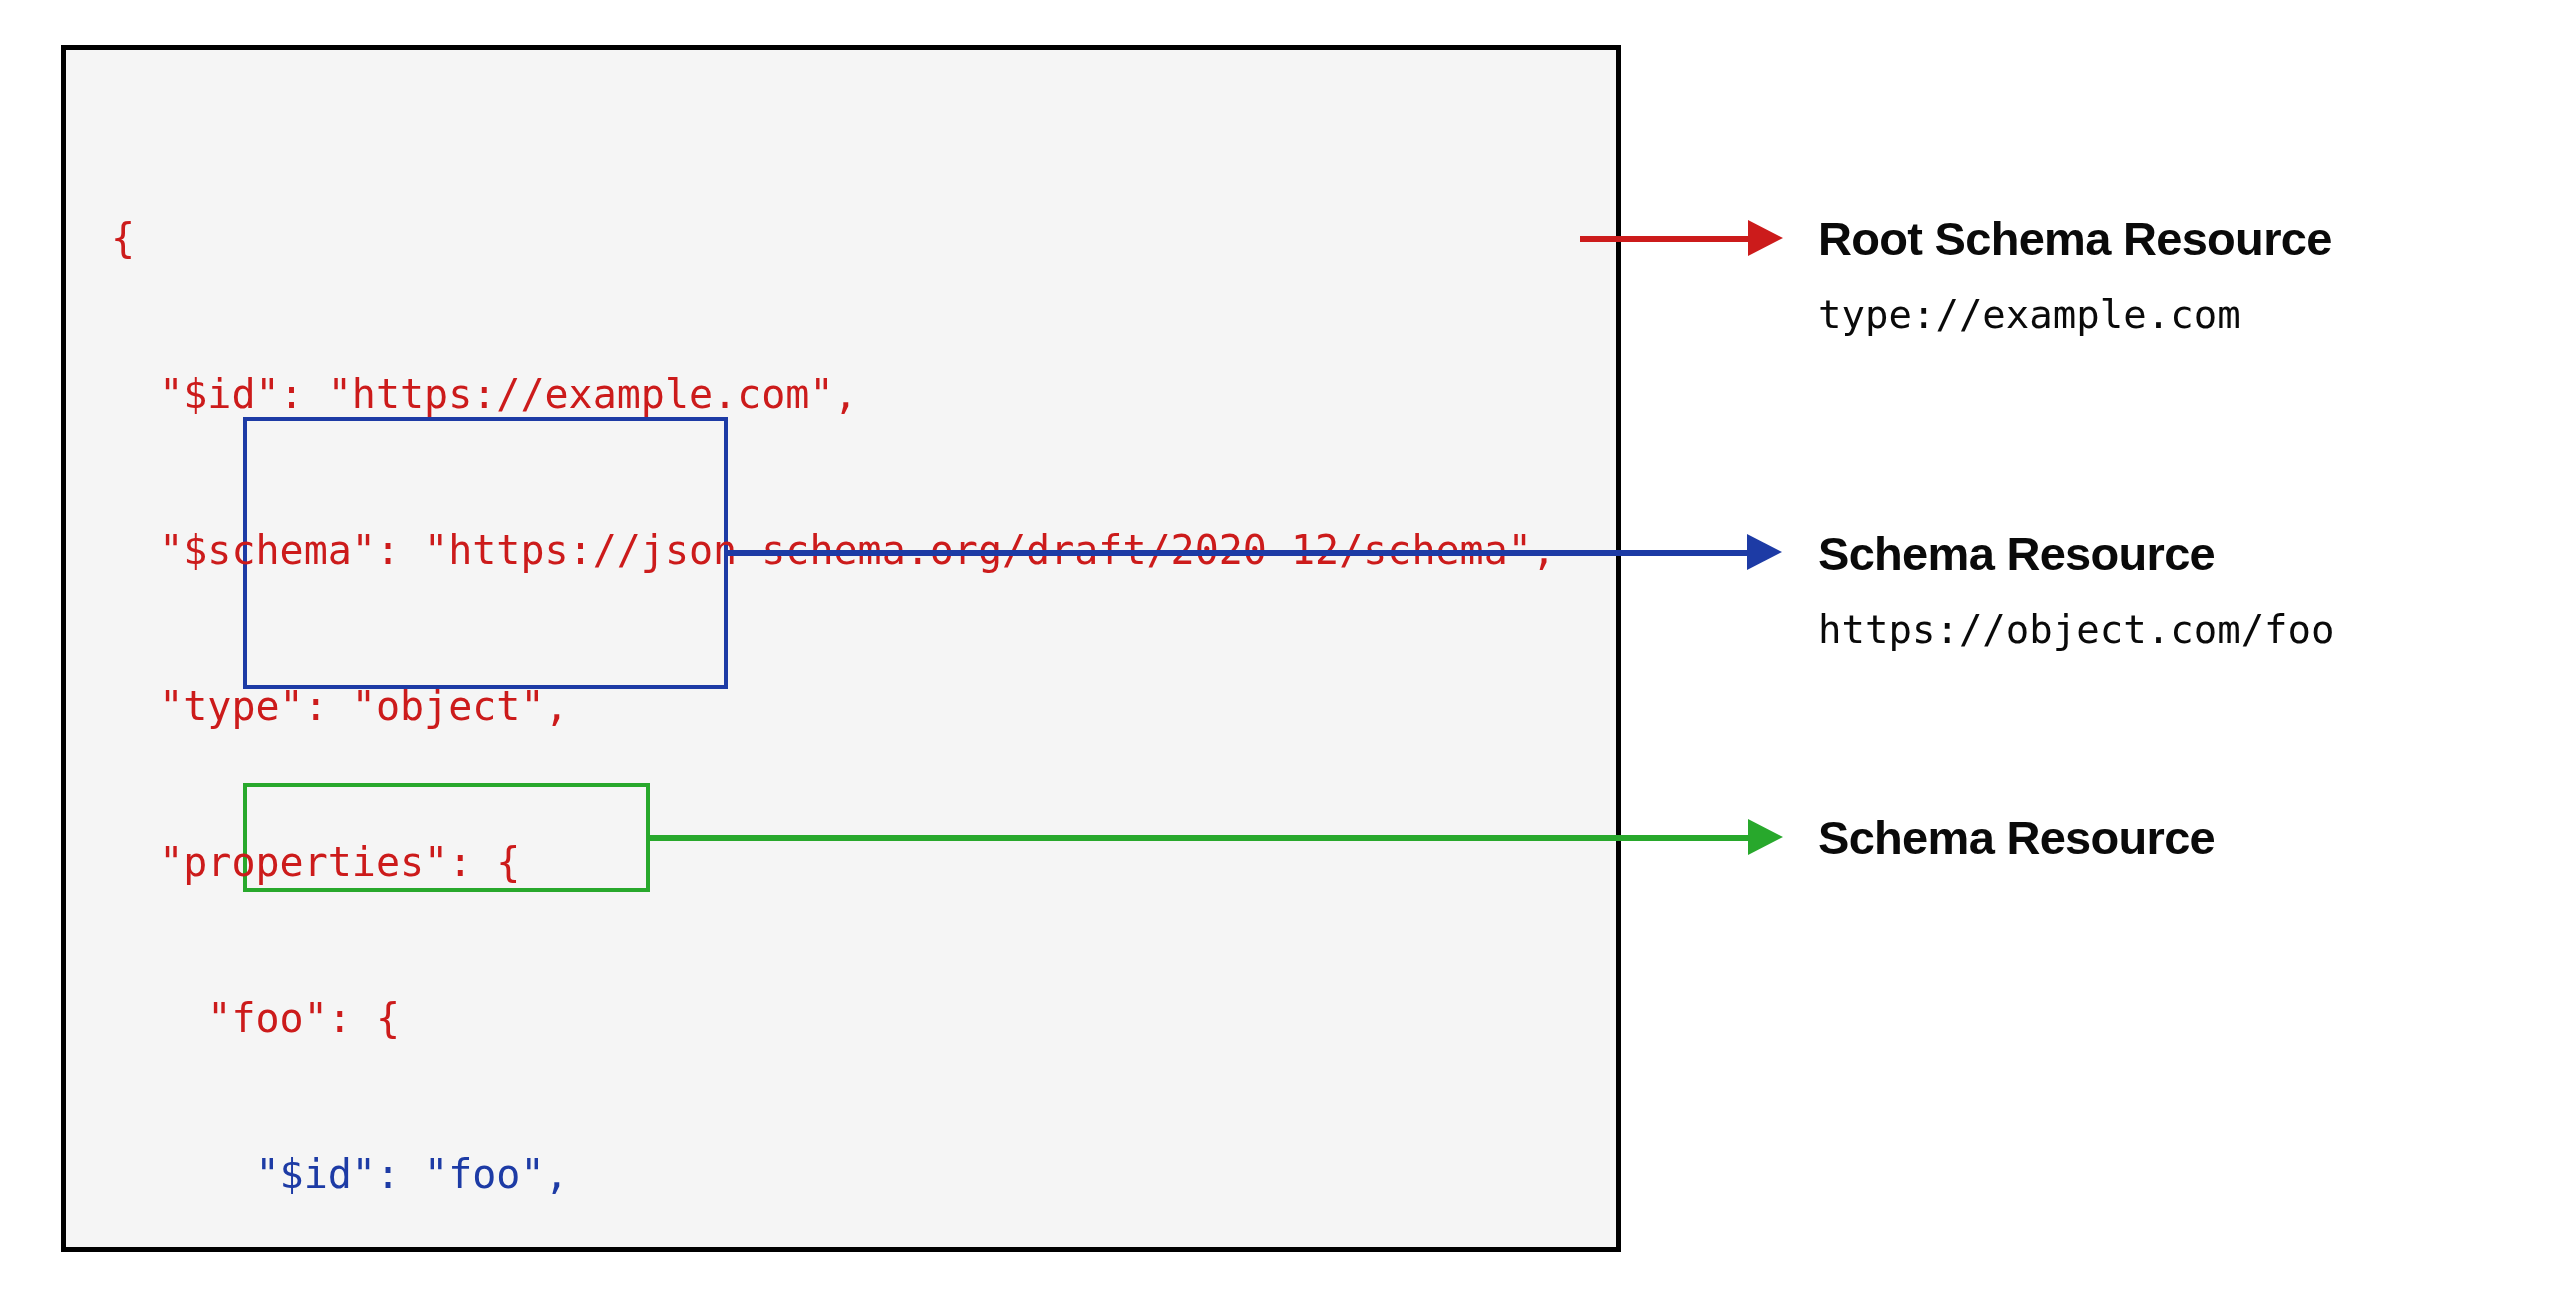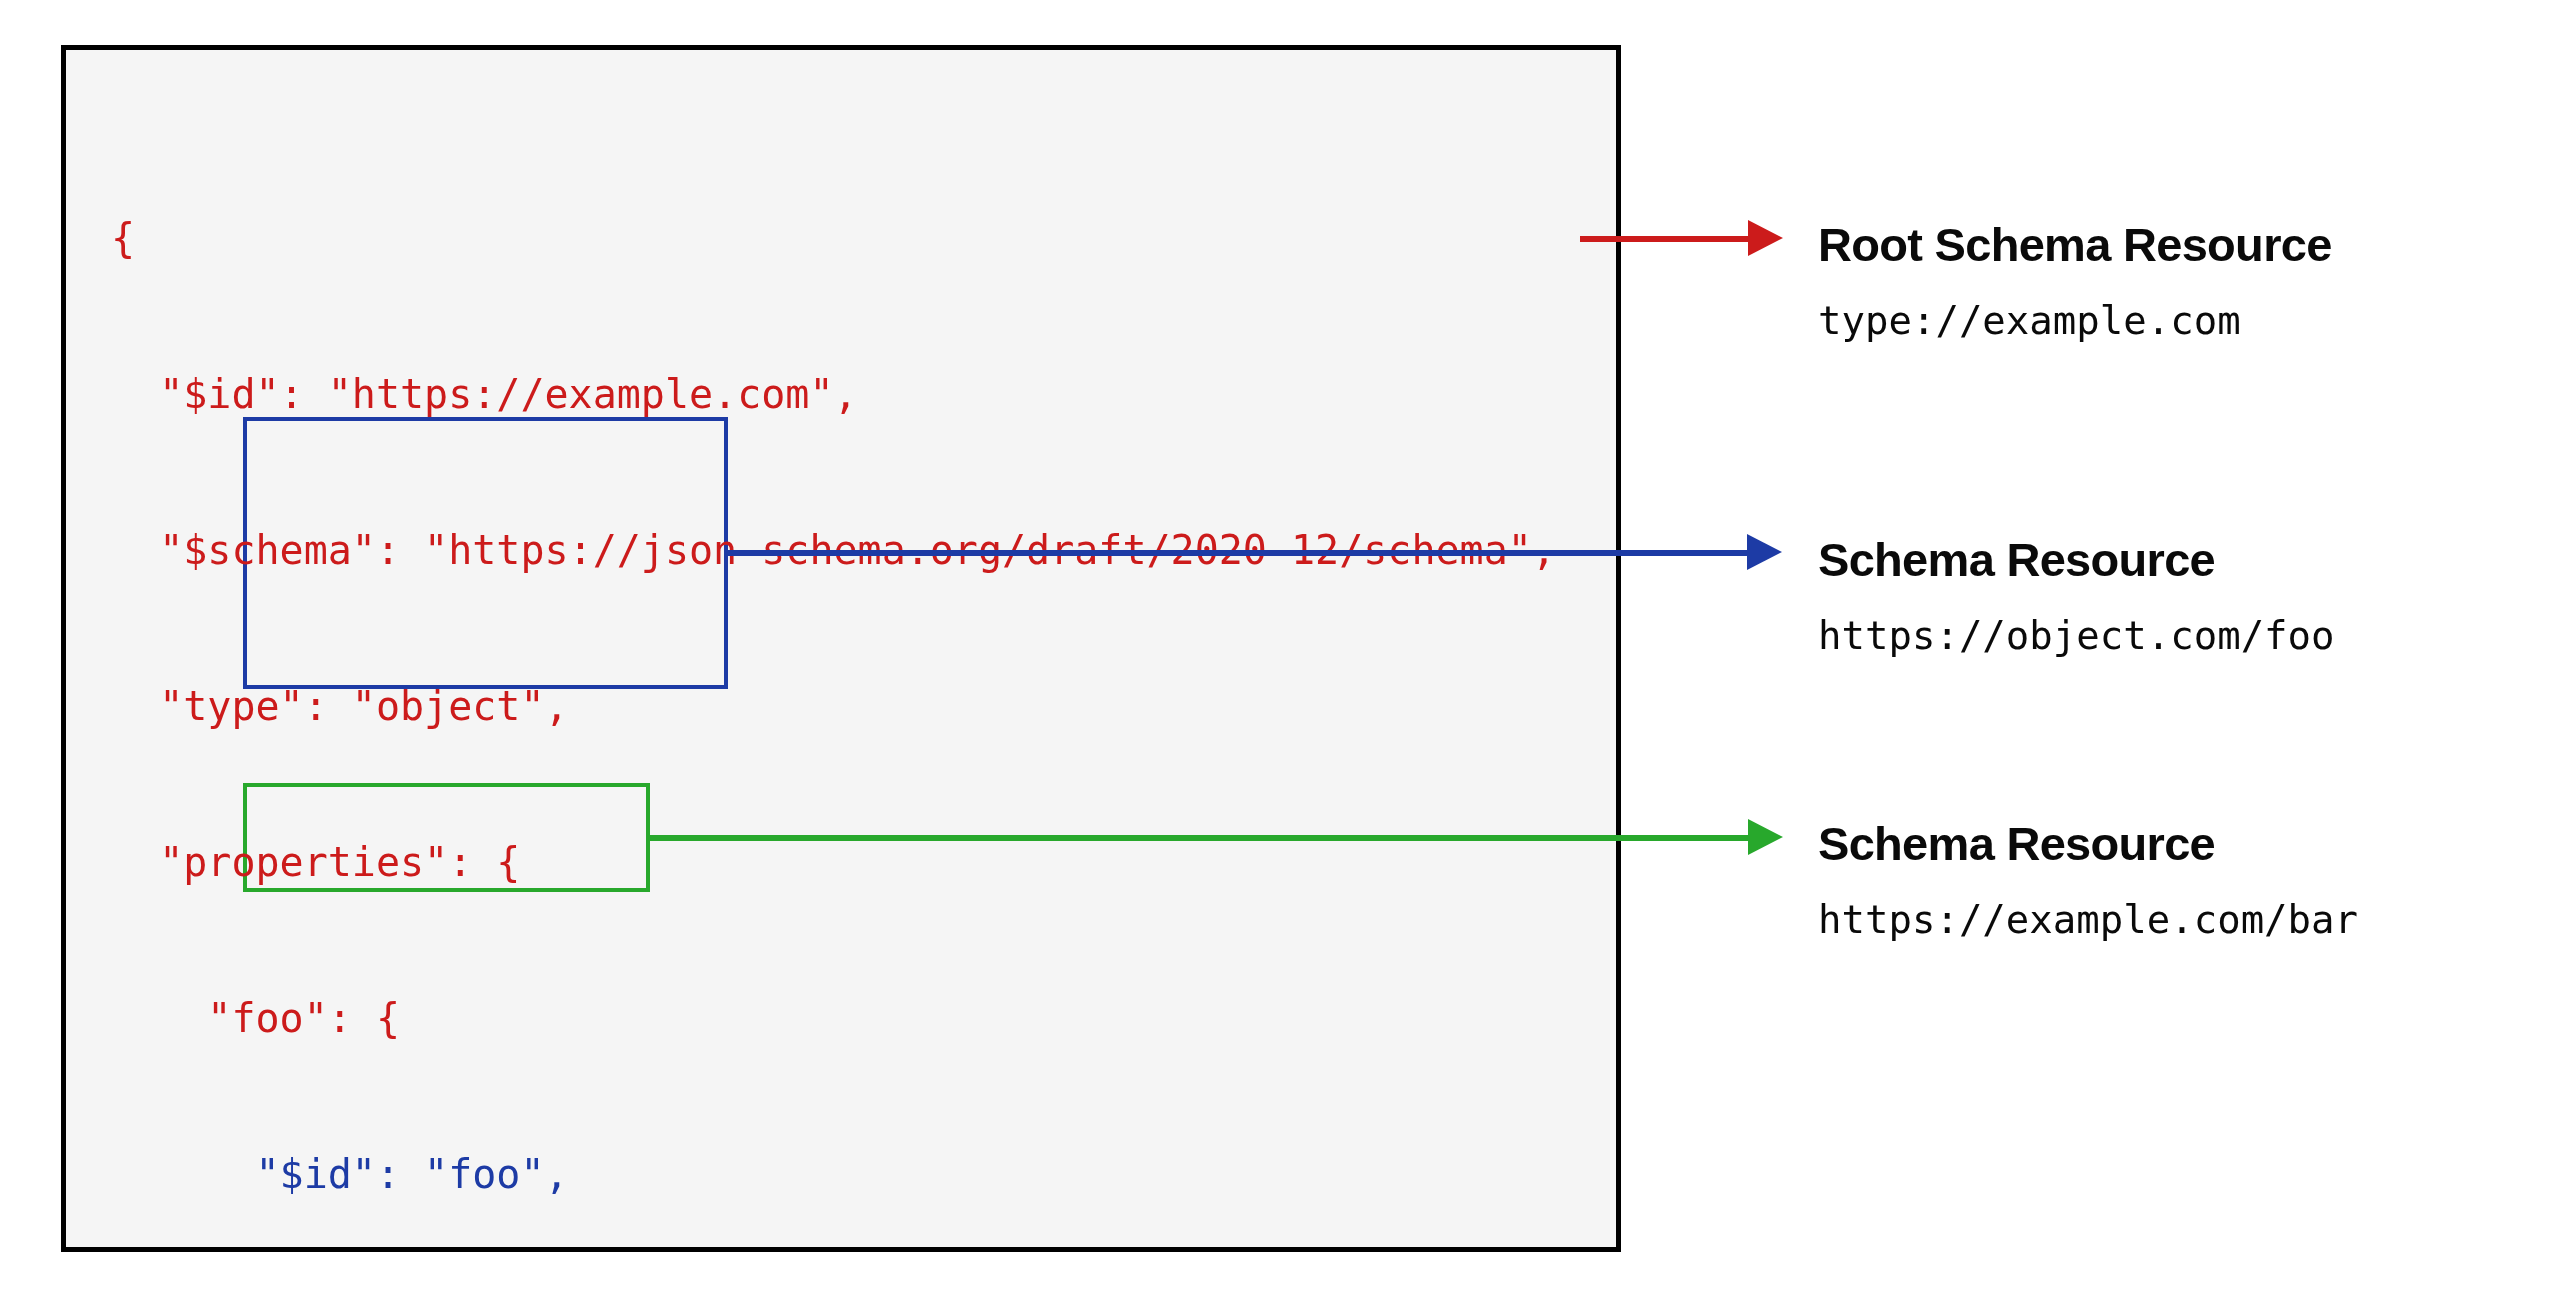--- a/index.html
+++ b/index.html
@@ -78,21 +78,20 @@
   .arrow-root .shaft { width: 171px; }
   .arrow-foo  .shaft { width: 1023px; }
   .arrow-bar  .shaft { width: 1101px; }
   .arrow .head { right: 0; }
 
   
   .annotation {
     position: absolute;
     left: 1818px;
     width: 726px;
-    margin-top: 6px;
   }
   .annotation .title {
     font-family: "Liberation Sans", sans-serif;
     font-weight: bold;
     font-size: 47px;
     line-height: 58px;
     color: var(--label, #0a0a0a);
     letter-spacing: -0.7px;
   }
   .annotation .url {
@@ -156,17 +155,16 @@
   <div class="annotation annotation-root">
     <div class="title">Root Schema Resource</div>
     <div class="url">type://example.com</div>
   </div>
   <div class="annotation annotation-foo">
     <div class="title">Schema Resource</div>
     <div class="url">https://object.com/foo</div>
   </div>
   <div class="annotation annotation-bar">
     <div class="title">Schema Resource</div>
-    <div class="url">https://example.com/bar</div>
   </div>
 
 </div>
 
 
 </body></html>

